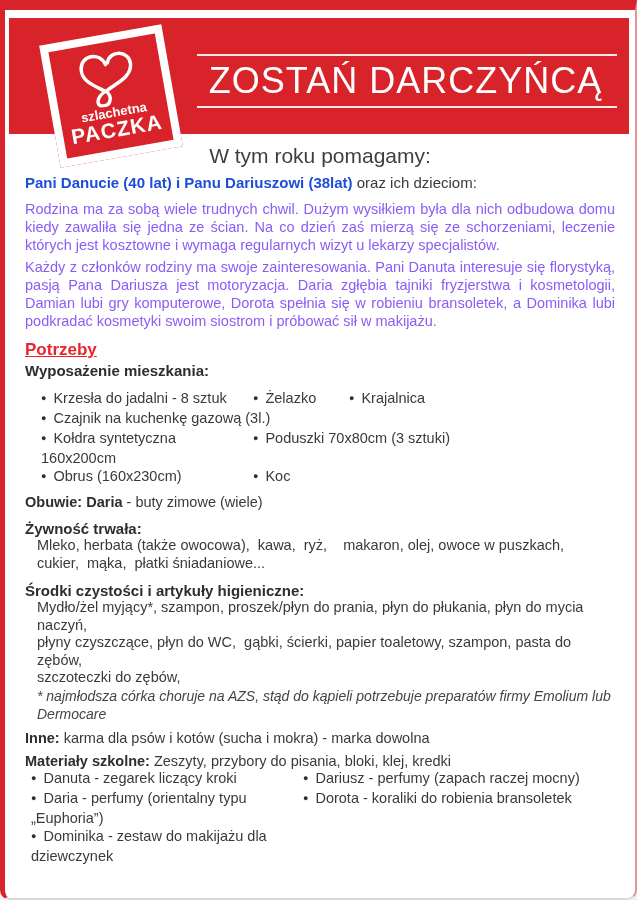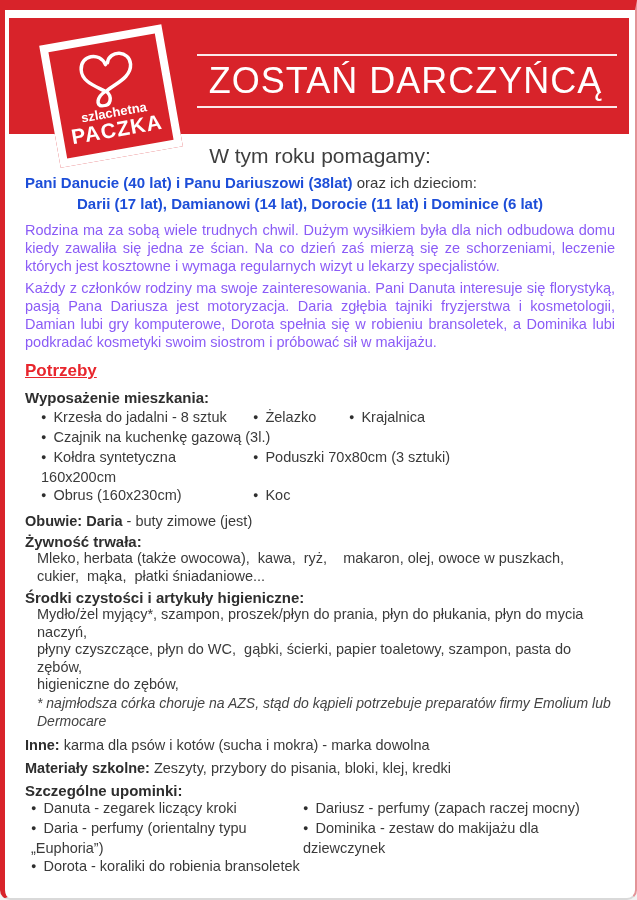--- a/index.html
+++ b/index.html
@@ -28,23 +28,23 @@
   .paczka-line2 { color:#fff; font-size:21px; font-weight:700; letter-spacing:1px; line-height:22px; }
   
   .content { padding:0 20px; }
   .intro-heading { margin:10px 0 6px; text-align:center; font-size:21px; font-weight:400; color:#3f3f3f; }
   .recipients { margin-top:6px; font-size:15px; }
   .recipients b, .children { font-weight:700; color:#1d4ed8; }
   .children { margin:4px 0 0 52px; font-size:15px; }
   .para { margin-top:9px; font-size:14.5px; line-height:18px; text-align:justify; color:#8b5cf6; }
   .para + .para { margin-top:4px; }
   .needs-heading { margin-top:10px; color:#e8262d; font-size:17px; font-weight:700;text-decoration:underline; }
-  .sec-label { margin-top:8px; font-size:15px; font-weight:700; color:#2e2e2e; }
-  .mt7 { margin-top:4px; } .mt6 { margin-top:6px; }
-  .hh-grid { display:grid; grid-template-columns:212px 96px auto; padding-left:16px; margin-top:2px;
+  .sec-label { margin-top:2px; font-size:15px; font-weight:700; color:#2e2e2e; }
+  .mt7 { margin-top:10px; } .mt6 { margin-top:6px; }
+  .hh-grid { display:grid; grid-template-columns:212px 96px auto; padding-left:16px; margin-top:10px;
              font-size:14.5px; line-height:18px; }
   .gift-grid { display:grid; grid-template-columns:272px auto; padding-left:6px; margin-top:0;
              font-size:14.5px; line-height:18px; }
   .span2 { grid-column:span 2; } .span3 { grid-column:1 / span 3; }
   .bullet-item::before { content:"●"; font-size:9px; margin-right:7px; position:relative; top:-2px; color:#2e2e2e; }
   .inline-row { margin-top:7px; font-size:14.5px; }
   .inline-row b { color:#2e2e2e; }
   .plain-lines { margin-left:12px; font-size:14.5px; line-height:17.5px; white-space:pre-wrap; }
   .note { margin-left:12px; font-size:14px; line-height:18px; font-style:italic; color:#444; }
 </style>
@@ -67,64 +67,62 @@
     <div class="paczka-line2">PACZKA</div>
   </div>
 
   <div class="content">
 
     <div class="intro-heading">W tym roku pomagamy:</div>
 
     <div class="recipients">
       <b>Pani Danucie (40 lat) i Panu Dariuszowi (38lat)</b><span> oraz ich dzieciom:</span>
     </div>
-    <div class="children">Darii (17 lat), Damianowi (14 lat), Dorocie (11 lat) i Dominice (6 lat)</div>
 
     <p class="para">Rodzina ma za sobą wiele trudnych chwil. Dużym wysiłkiem była dla nich odbudowa domu kiedy zawaliła się jedna ze ścian. Na co dzień zaś mierzą się ze schorzeniami, leczenie których jest kosztowne i wymaga regularnych wizyt u lekarzy specjalistów.</p>
     <p class="para">Każdy z członków rodziny ma swoje zainteresowania. Pani Danuta interesuje się florystyką, pasją Pana Dariusza jest motoryzacja. Daria zgłębia tajniki fryzjerstwa i kosmetologii, Damian lubi gry komputerowe, Dorota spełnia się w robieniu bransoletek, a Dominika lubi podkradać kosmetyki swoim siostrom i próbować sił w makijażu.</p>
 
     <div class="needs-heading">Potrzeby</div>
 
     <div class="sec-label">Wyposażenie mieszkania:</div>
     <div class="hh-grid">
       <div class="bullet-item">Krzesła do jadalni - 8 sztuk</div>
       <div class="bullet-item">Żelazko</div>
       <div class="bullet-item">Krajalnica</div>
       <div class="bullet-item span3">Czajnik na kuchenkę gazową (3l.)</div>
       <div class="bullet-item">Kołdra syntetyczna 160x200cm</div>
       <div class="bullet-item span2">Poduszki 70x80cm (3 sztuki)</div>
       <div class="bullet-item">Obrus (160x230cm)</div>
       <div class="bullet-item span2">Koc</div>
     </div>
 
     <div class="inline-row">
-      <b>Obuwie: Daria</b><span> - buty zimowe (jest)</span>
+      <b>Obuwie: Daria</b><span> - buty zimowe (wiele)</span>
     </div>
 
     <div class="sec-label mt7">Żywność trwała:</div>
     <div class="plain-lines">Mleko, herbata (także owocowa),  kawa,  ryż,    makaron, olej, owoce w puszkach,</div>
     <div class="plain-lines">cukier,  mąka,  płatki śniadaniowe...</div>
 
     <div class="sec-label mt7">Środki czystości i artykuły higieniczne:</div>
     <div class="plain-lines">Mydło/żel myjący*, szampon, proszek/płyn do prania, płyn do płukania, płyn do mycia naczyń,</div>
     <div class="plain-lines">płyny czyszczące, płyn do WC,  gąbki, ścierki, papier toaletowy, szampon, pasta do zębów,</div>
-    <div class="plain-lines">higieniczne do zębów,</div>
+    <div class="plain-lines">szczoteczki do zębów,</div>
     <div class="note">* najmłodsza córka choruje na AZS, stąd do kąpieli potrzebuje preparatów firmy Emolium lub Dermocare</div>
 
     <div class="inline-row">
       <b>Inne:</b><span> karma dla psów i kotów (sucha i mokra) - marka dowolna</span>
     </div>
 
     <div class="inline-row mt6">
       <b>Materiały szkolne:</b><span>  Zeszyty, przybory do pisania, bloki, klej, kredki</span>
     </div>
 
-    <div class="sec-label mt6">Szczególne upominki:</div>
     <div class="gift-grid">
       <div class="bullet-item">Danuta - zegarek liczący kroki</div>
       <div class="bullet-item">Dariusz - perfumy (zapach raczej mocny)</div>
       <div class="bullet-item">Daria - perfumy (orientalny typu „Euphoria”)</div>
+      <div class="bullet-item">Dorota - koraliki do robienia bransoletek</div>
       <div class="bullet-item">Dominika - zestaw do makijażu dla dziewczynek</div>
-      <div class="bullet-item">Dorota - koraliki do robienia bransoletek</div>
     </div>
 
   </div>
 </div>
 
 </body></html>

